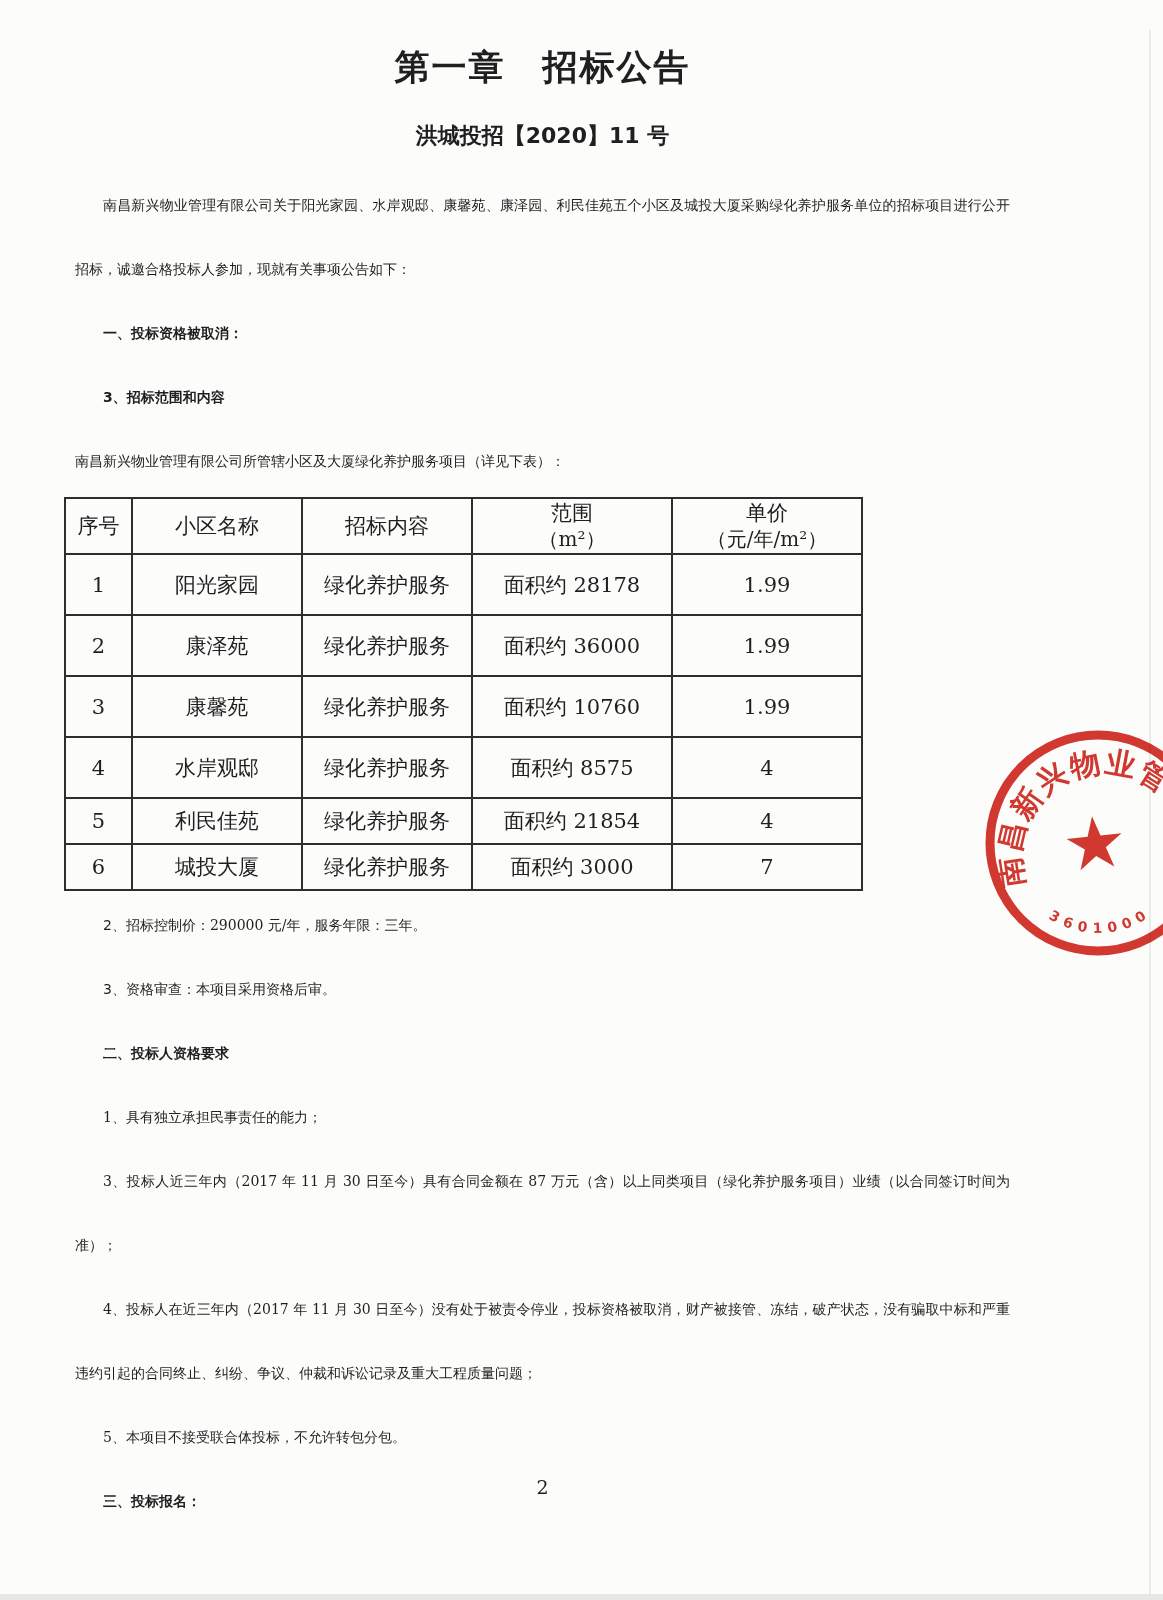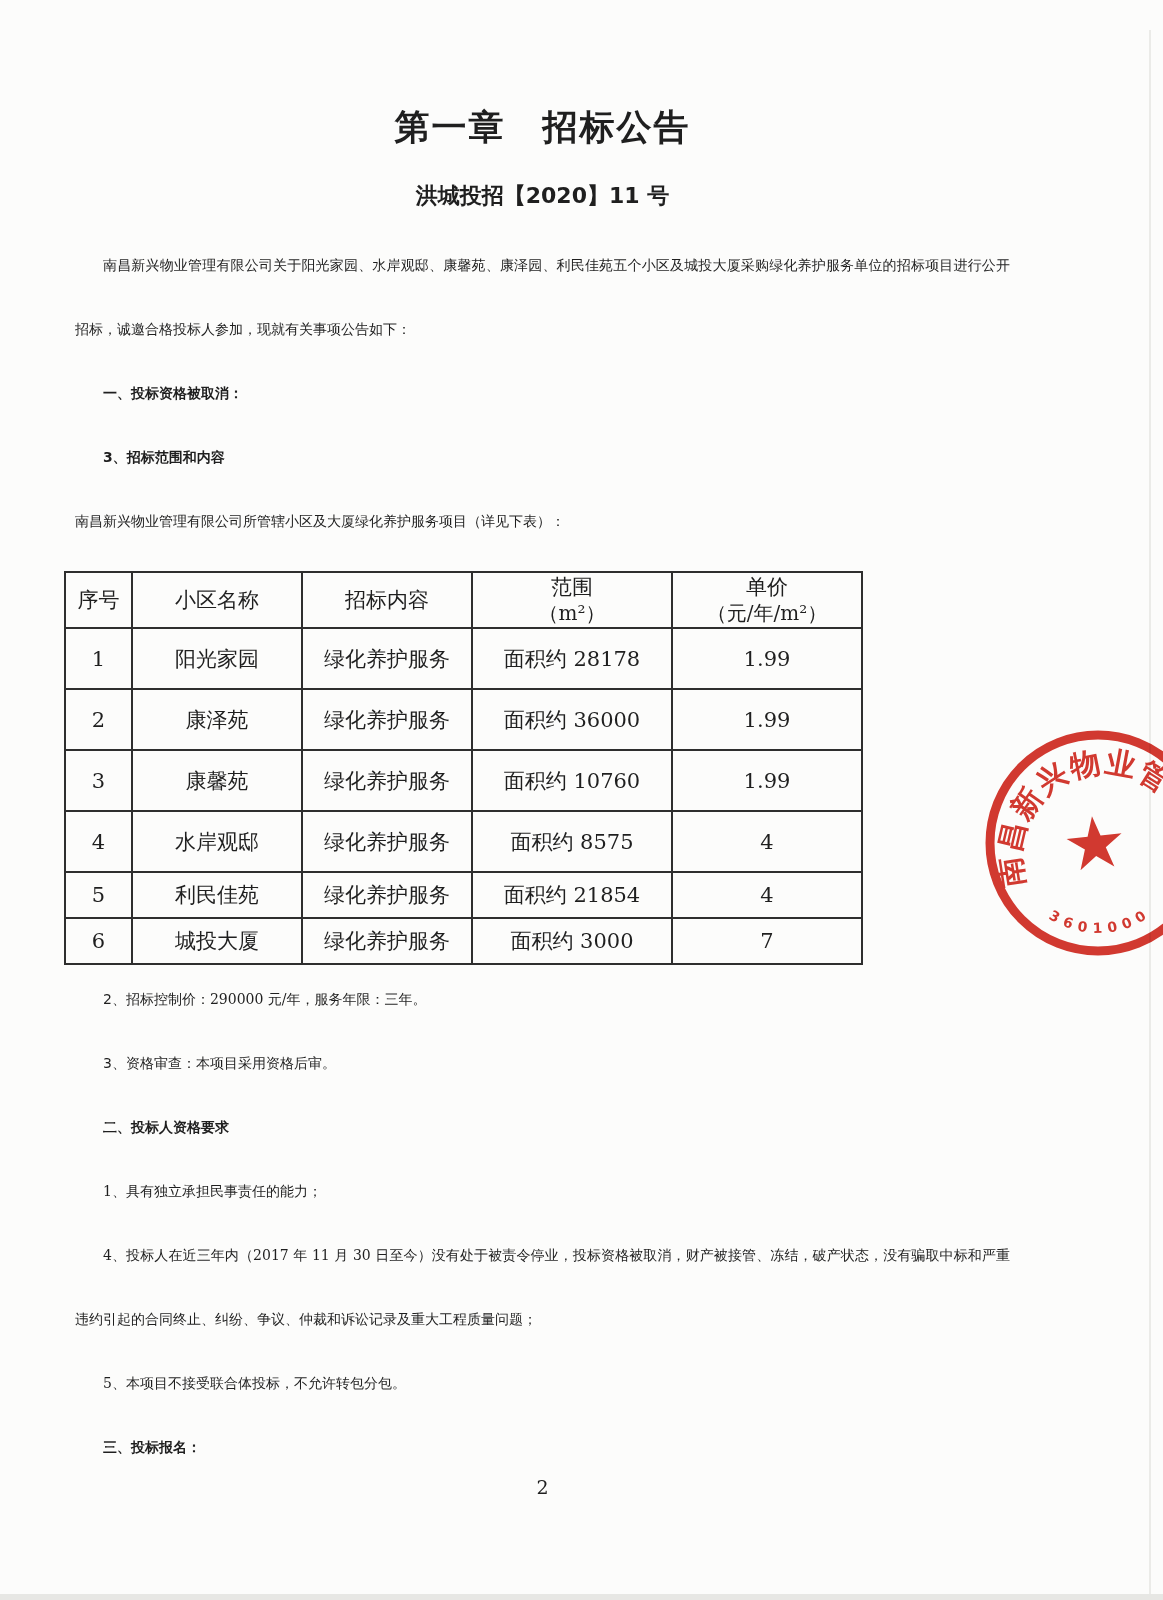--- a/index.html
+++ b/index.html
@@ -5,21 +5,21 @@
   html,body{margin:0;padding:0;background:#9a9a9a;}
   .page{
     position:relative;
     width:1163px;height:1600px;
     margin:0 auto;
     background:#fcfcfb;
     overflow:hidden;
     color:#1f1f1f;
     font-family:"DejaVu Serif","Liberation Serif",serif;
     box-sizing:border-box;
-    padding:104px 153px 0 75px;
+    padding:44px 153px 0 75px;
     border-bottom:6px solid #e7e7e4;
   }
   .scan-edge{
     position:absolute;top:30px;bottom:0;right:12px;width:2px;
     background:#ebebe8;
   }
   .doc-title{
     text-align:center;
     font-size:35px;font-weight:700;
     letter-spacing:2px;
@@ -47,21 +47,21 @@
   }
   .bold-label{
     font-weight:400;
     font-family:"DejaVu Sans","Liberation Sans",sans-serif;
   }
   .sec2{margin-top:10px;}
   table.bid-table{
     border-collapse:collapse;
     table-layout:fixed;
     width:797px;
-    margin:18px 0 2px -11px;
+    margin:4px 0 2px -11px;
   }
   .bid-table th,.bid-table td{
     border:2px solid #2e2e2e;
     text-align:center;
     vertical-align:middle;
     font-size:21px;
     font-weight:400;
     padding:0 2px;
     overflow:hidden;
   }
@@ -168,20 +168,21 @@
       </tr>
     </tbody>
   </table>
 
   <p class="body-par"><span class="bold-label">2、招标控制价：</span><span>290000 元/年，服务年限：三年。</span></p>
 
   <p class="body-par"><span class="bold-label">3、资格审查：</span><span>本项目采用资格后审。</span></p>
 
   <p class="body-par bold-heading sec2">二、投标人资格要求</p>
   <p class="body-par">1、具有独立承担民事责任的能力；</p>
+  <p class="body-par">3、投标人近三年内（2017 年 11 月 30 日至今）具有合同金额在 87 万元（含）以上同类项目（绿化养护服务项目）业绩（以合同签订时间为准）；</p>
   <p class="body-par">4、投标人在近三年内（2017 年 11 月 30 日至今）没有处于被责令停业，投标资格被取消，财产被接管、冻结，破产状态，没有骗取中标和严重违约引起的合同终止、纠纷、争议、仲裁和诉讼记录及重大工程质量问题；</p>
   <p class="body-par">5、本项目不接受联合体投标，不允许转包分包。</p>
 
   <p class="body-par bold-heading">三、投标报名：</p>
 
   <div class="page-footer">2</div>
 
   <svg class="seal" viewBox="0 0 270 270" xmlns="http://www.w3.org/2000/svg">
     <defs>
       <path id="sealArcTop" d="M 57.3 172.0 A 84 84 0 0 1 208.9 101.3" fill="none"></path>

